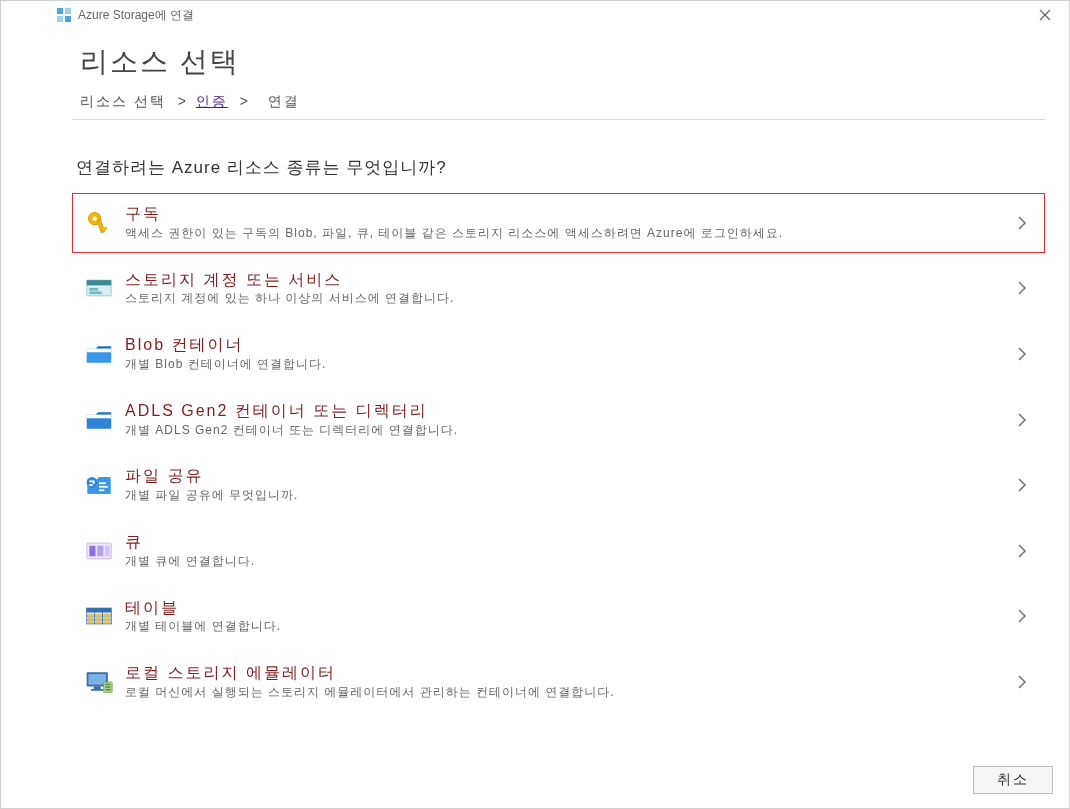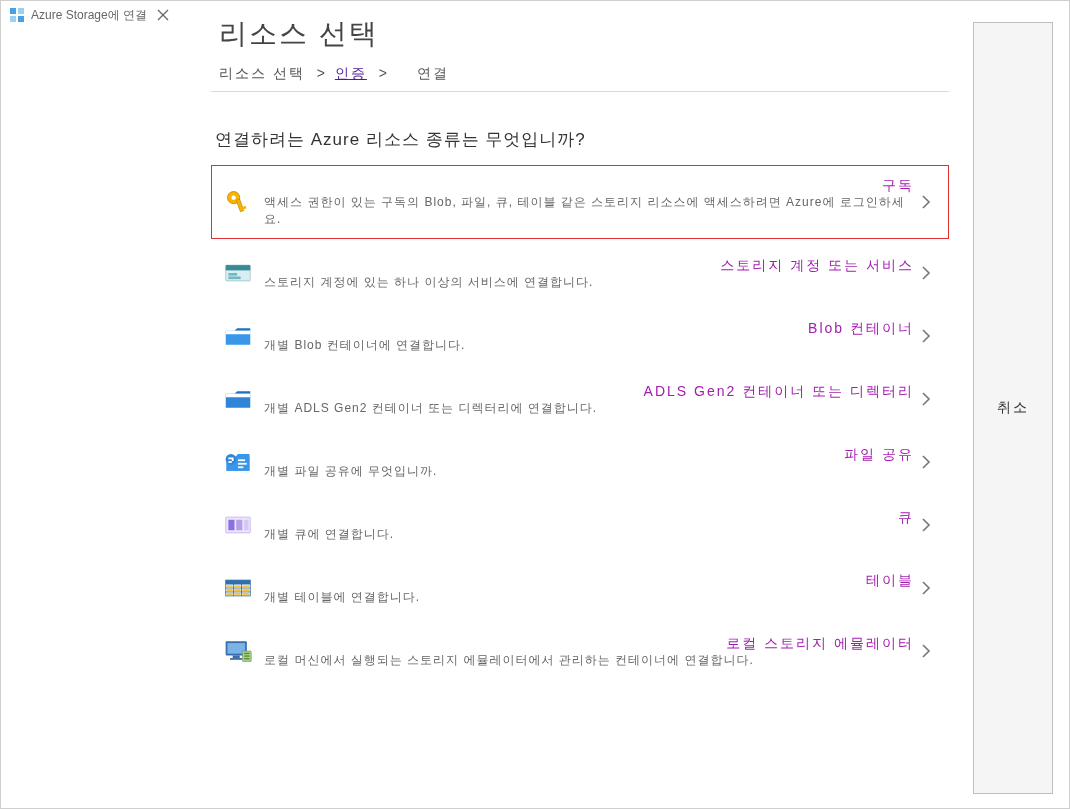--- a/index.html
+++ b/index.html
@@ -9,21 +9,22 @@
     background: #ffffff;
     color: #333;
   }
   .window {
     width: 1070px;
     height: 809px;
     box-sizing: border-box;
     border: 1px solid #cfcfcf;
     position: relative;
     display: flex;
-    flex-direction: row;
+    flex-direction: column;
+    padding-left: 47px;
   }
   .title-bar {
     height: 28px;
     display: flex;
     align-items: center;
     padding: 0 8px;
     font-size: 12px;
     color: #666;
   }
   .title-bar .app-icon {
@@ -103,25 +104,24 @@
     display: flex;
     align-items: center;
     justify-content: center;
     flex-shrink: 0;
   }
   .option .opt-text {
     flex: 1;
     margin-left: 6px;
   }
   .option .opt-title {
-    font-size: 14px;
-    color: #a21caf;
+    font-size: 16px;
+    color: #7f1d1d;
     letter-spacing: 2px;
     line-height: 1.3;
-    text-align: right;
   }
   .option .opt-desc {
     font-size: 12px;
     color: #666;
     letter-spacing: 1px;
     line-height: 1.4;
     margin-top: 0;
   }
   .option .chevron {
     width: 24px;
@@ -172,21 +172,21 @@
 
   <div class="content">
 
     <div class="page-title">리소스 선택</div>
 
     <div class="breadcrumb">
       <span class="crumb">리소스 선택</span>
       <span class="sep">&gt;</span>
       <span class="crumb crumb-link">인증</span>
       <span class="sep">&gt;</span>
-      <span class="crumb" style="margin-left:20px;">연결</span>
+      <span class="crumb" style="margin-left:10px;">연결</span>
     </div>
 
     <div class="section-question">연결하려는 Azure 리소스 종류는 무엇입니까?</div>
 
     <div class="options">
 
     <div class="option highlighted">
           <div class="opt-icon">
             <svg width="28" height="28" viewBox="0 0 32 32">
               <circle cx="11" cy="11" r="7" fill="#f7b500" stroke="#c98b00" stroke-width="1"></circle>

